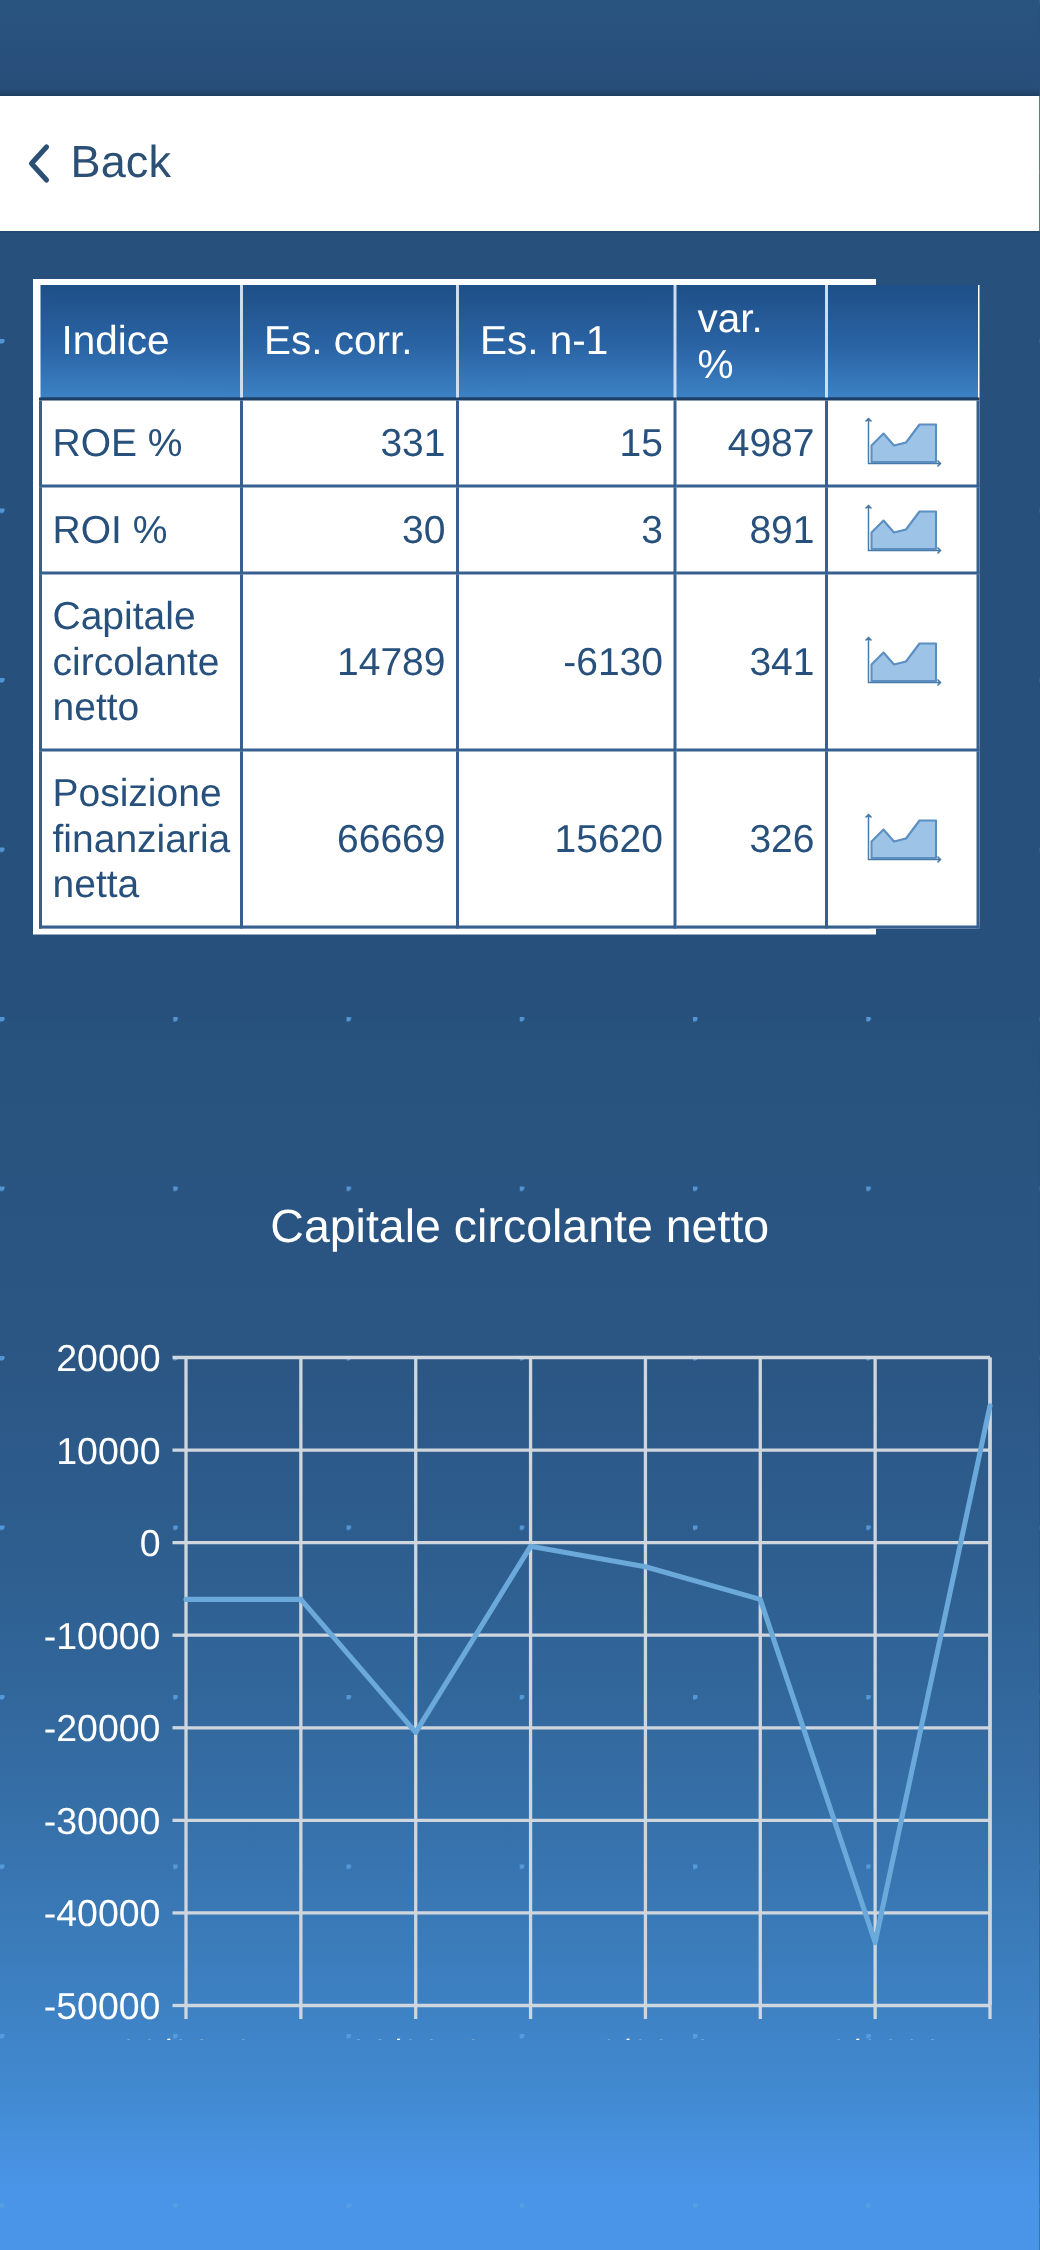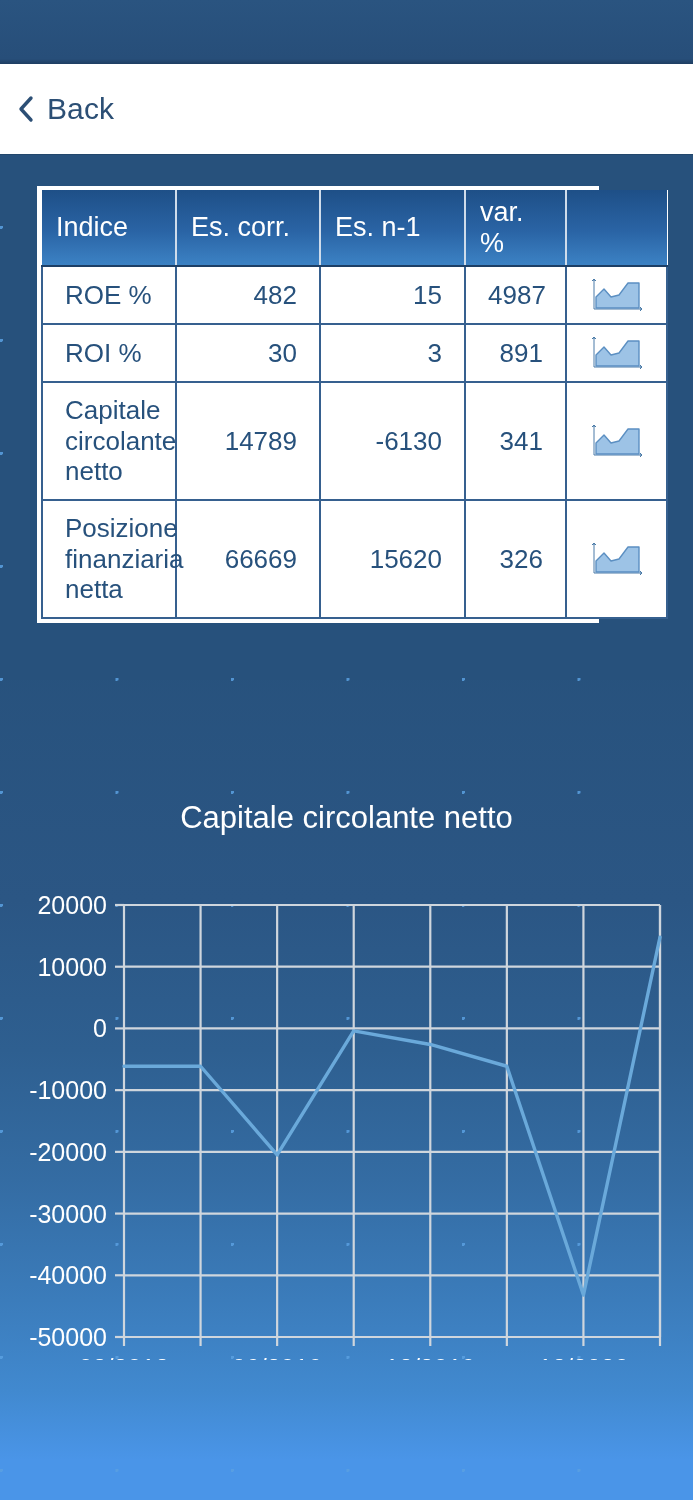--- a/index.html
+++ b/index.html
@@ -41,21 +41,21 @@
     font-size:30px; color:#2c4f75; letter-spacing:0.1px;
   }
   .navtitle {
     position:absolute; left:0; right:0; text-align:center;
     font-size:31px; font-weight:bold; color:#1d4470; letter-spacing:0.2px;
     pointer-events:none;
   }
 
   
   .tablewrap {
-    position:absolute; left:37px; top:186px; width:562px;
+    position:absolute; left:22px; top:186px; width:562px;
     border:4px solid #ffffff;
     background:#ffffff;
   }
   table.indici {
     width:100%; border-collapse:collapse; table-layout:fixed;
     background:#ffffff;
   }
   table.indici col.c0 { width:134px; }
   table.indici col.c1 { width:144px; }
   table.indici col.c2 { width:145px; }
@@ -69,21 +69,21 @@
     text-align:left; padding:0 14px;
     border-right:2px solid #cfdceb;
     border-bottom:2px solid #1d3f66;
     vertical-align:middle;
   }
   table.indici thead th:last-child { border-right:none; }
   table.indici tbody td {
     border:2px solid #36608f;
     color:#27517c;
     font-size:26px;
-    padding:12px 22px;
+    padding:12px 7px;
     vertical-align:middle;
     background:#ffffff;
     line-height:1.18;
   }
   table.indici tbody td.name { text-align:left; }
   table.indici tbody td.num  { text-align:right; }
   table.indici tbody td.spark { text-align:center; padding:8px 6px; }
   .sparkico { display:inline-block; vertical-align:middle; }
 
   
@@ -126,21 +126,21 @@
         <th>Indice</th>
         <th>Es. corr.</th>
         <th>Es. n-1</th>
         <th>var. %</th>
         <th></th>
       </tr>
     </thead>
     <tbody>
       <tr>
         <td class="name">ROE %</td>
-        <td class="num">482</td>
+        <td class="num">331</td>
         <td class="num">15</td>
         <td class="num">4987</td>
         <td class="spark">
           <svg class="sparkico" width="58" height="40" viewBox="0 0 58 40">
             <path d="M6 4 L6 34 L54 34" fill="none" stroke="#4a7ba8" stroke-width="1"></path>
             <path d="M6 6 l0 -2 m-2 2 l2 -2 l2 2" fill="none" stroke="#4a7ba8" stroke-width="1"></path>
             <path d="M52 34 l2 0 m-2 -2 l2 2 l-2 2" fill="none" stroke="#4a7ba8" stroke-width="1"></path>
             <polygon points="8,22 16,14 23,22 31,20 40,8 51,8 51,33 8,33" fill="#9dc3e6" stroke="#5b8fc2" stroke-width="1.4" stroke-linejoin="round"></polygon>
           </svg>
         </td>

